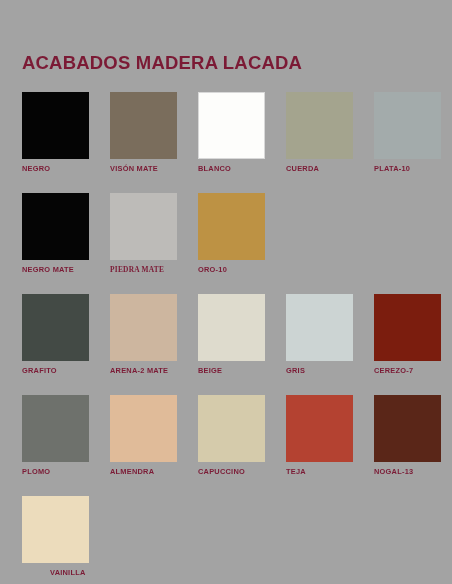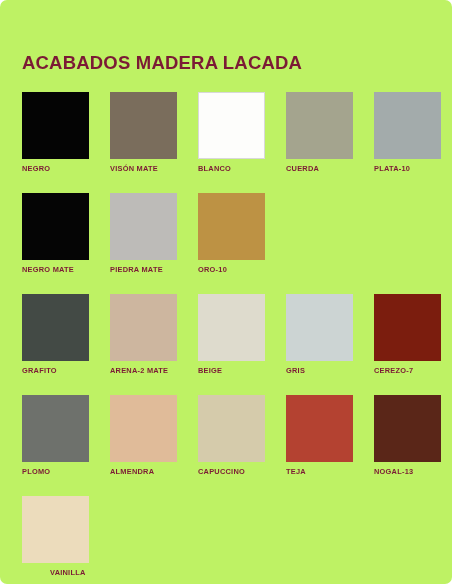--- a/index.html
+++ b/index.html
@@ -68,21 +68,21 @@
     color: #7b1a35;
     letter-spacing: 0.25px;
     white-space: nowrap;
     line-height: 10px;
     font-family: "Liberation Sans", sans-serif;
   }
 </style>
 </head>
 <body>
 
-<div id="page" style="background: #bef264; border-radius: 7px;">
+<div id="page" style="background: #a3a3a3;">
 
   <div id="page-title" style="color: rgb(123, 26, 53);">ACABADOS MADERA LACADA</div>
 
   <div id="swatch-grid">
       <div class="swatch-row">
         <div class="swatch-cell">
           <div class="swatch-chip" title="NEGRO" style="background-color: rgb(4, 4, 4);"></div>
           <div class="swatch-label" style="color: rgb(123, 26, 53);">NEGRO</div>
         </div>
         <div class="swatch-cell">
@@ -102,21 +102,21 @@
           <div class="swatch-label" style="color: rgb(123, 26, 53);">PLATA-10</div>
         </div>
       </div>
       <div class="swatch-row">
         <div class="swatch-cell">
           <div class="swatch-chip" title="NEGRO MATE" style="background-color: rgb(5, 5, 5);"></div>
           <div class="swatch-label" style="color: rgb(123, 26, 53);">NEGRO MATE</div>
         </div>
         <div class="swatch-cell">
           <div class="swatch-chip" title="PIEDRA MATE" style="background-color: rgb(189, 187, 184);"></div>
-          <div class="swatch-label" style="color: rgb(123, 26, 53);">PIEDRA MATE</div>
+          <div class="swatch-label" style="color: rgb(123, 26, 53); font-family: Liberation Serif, serif;">PIEDRA MATE</div>
         </div>
         <div class="swatch-cell">
           <div class="swatch-chip" title="ORO-10" style="background-color: rgb(189, 146, 68);"></div>
           <div class="swatch-label" style="color: rgb(123, 26, 53);">ORO-10</div>
         </div>
       </div>
       <div class="swatch-row">
         <div class="swatch-cell">
           <div class="swatch-chip" title="GRAFITO" style="background-color: rgb(67, 74, 69);"></div>
           <div class="swatch-label" style="color: rgb(123, 26, 53);">GRAFITO</div>

